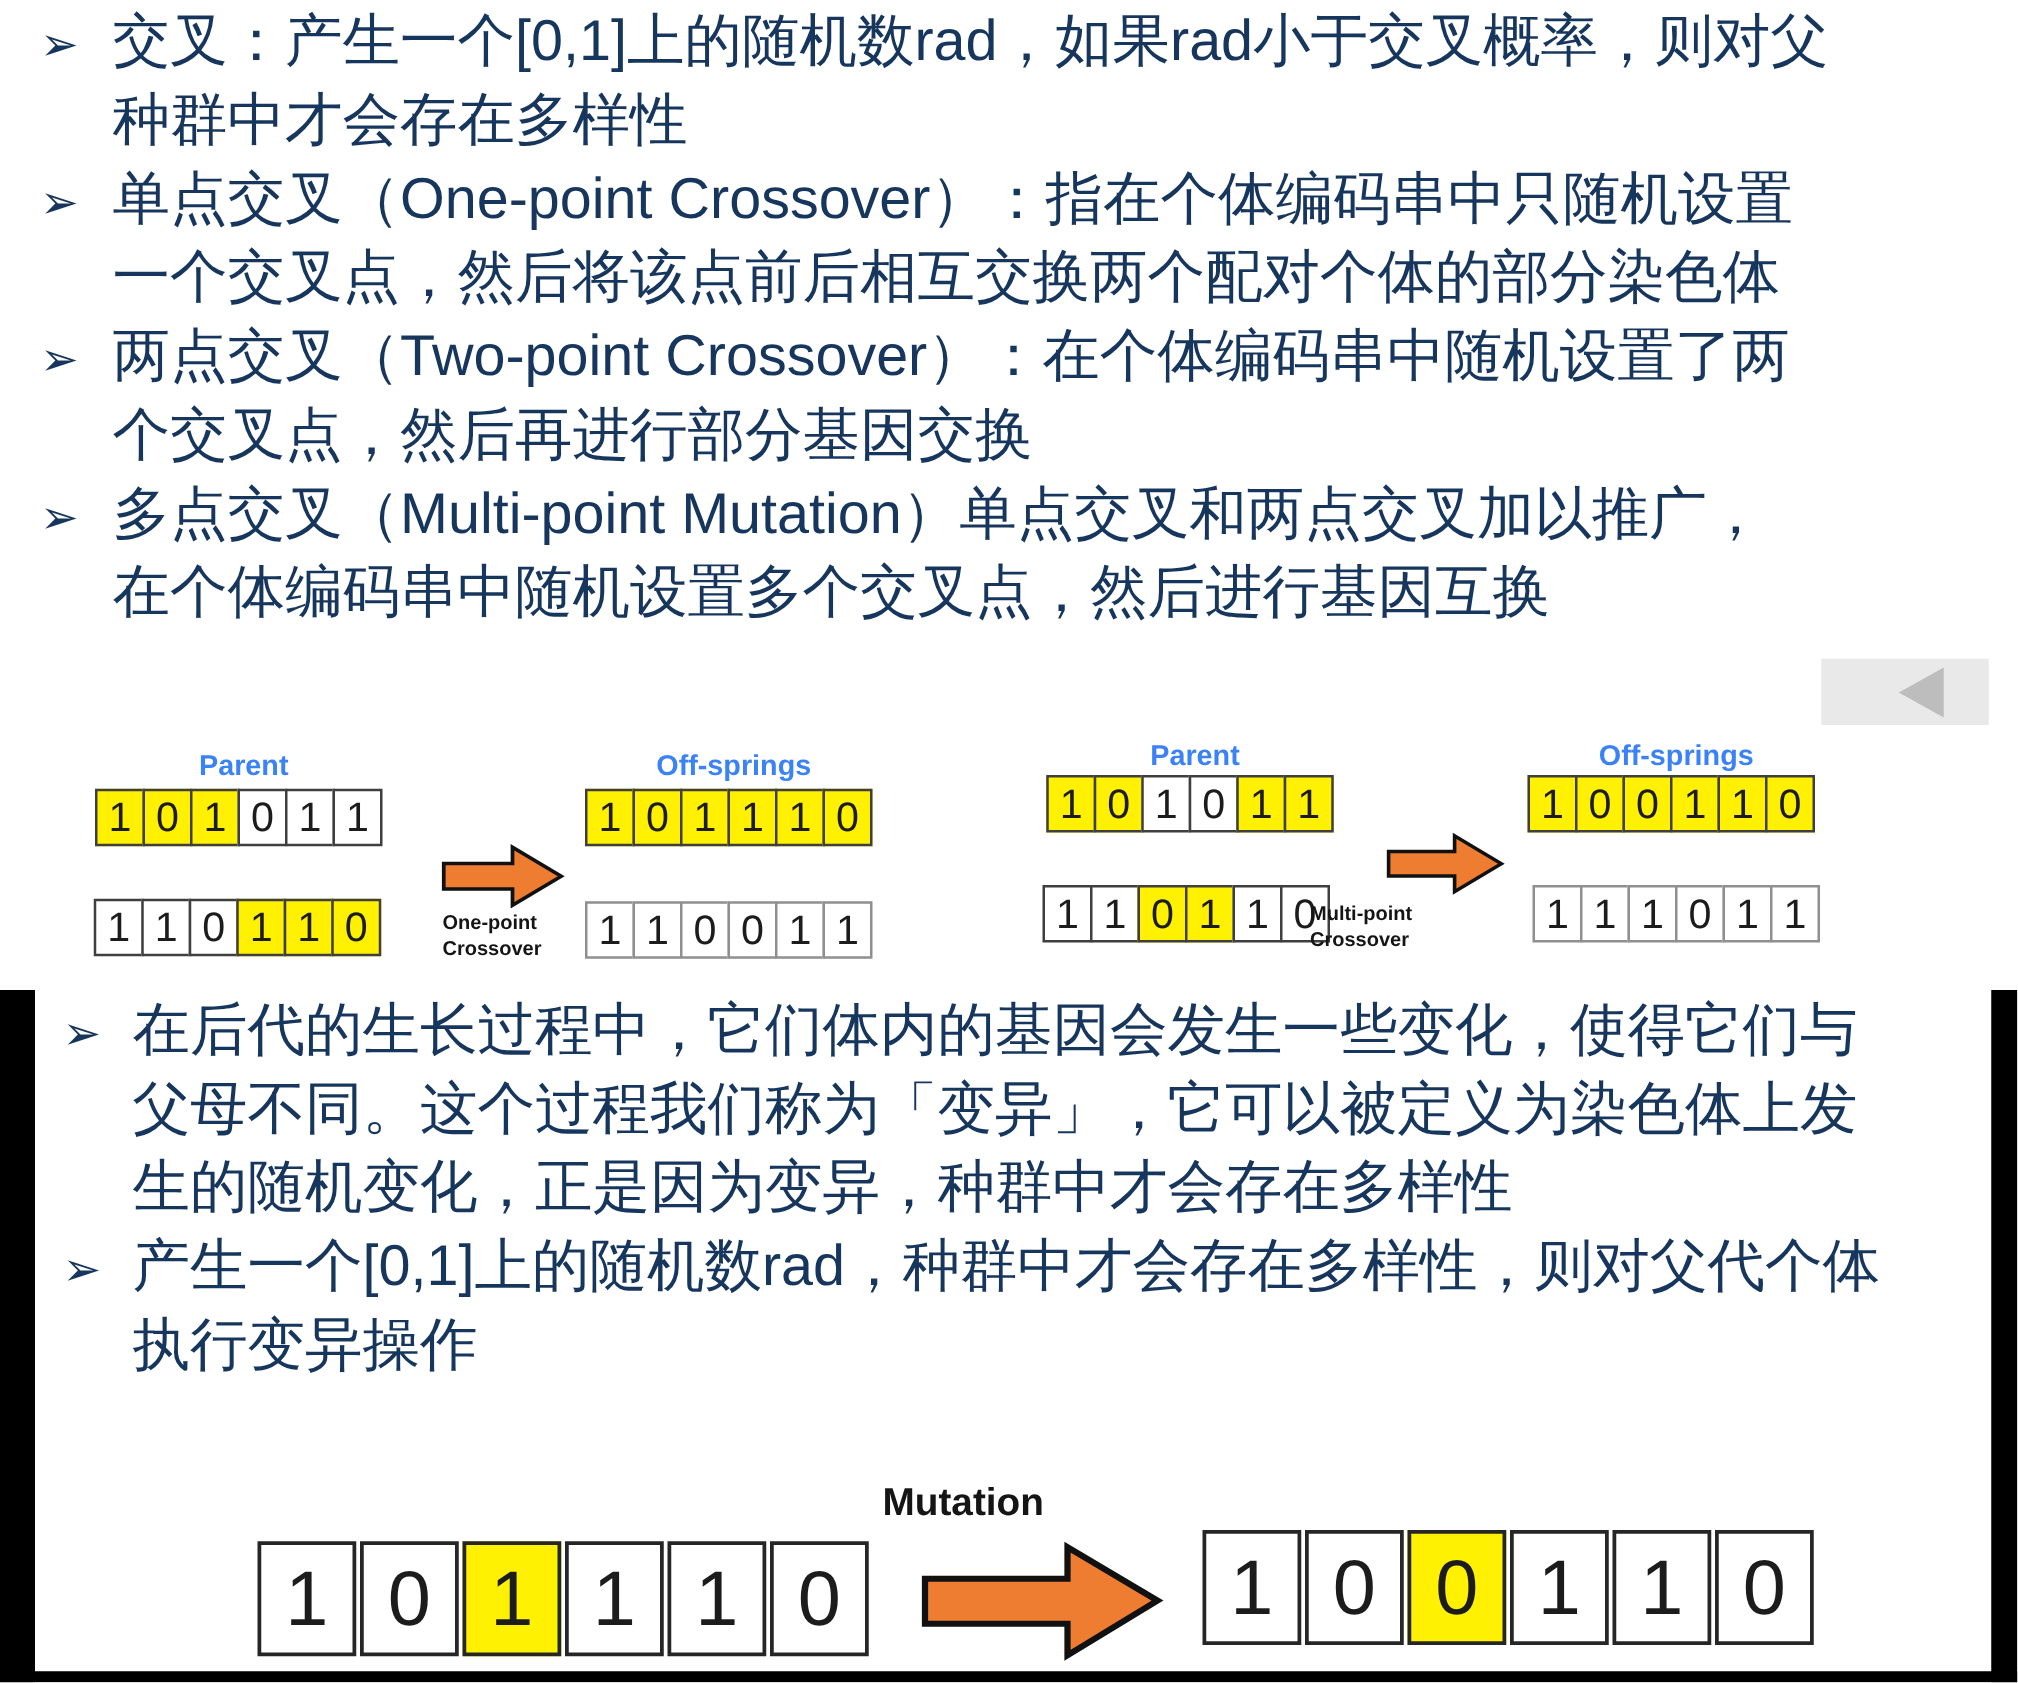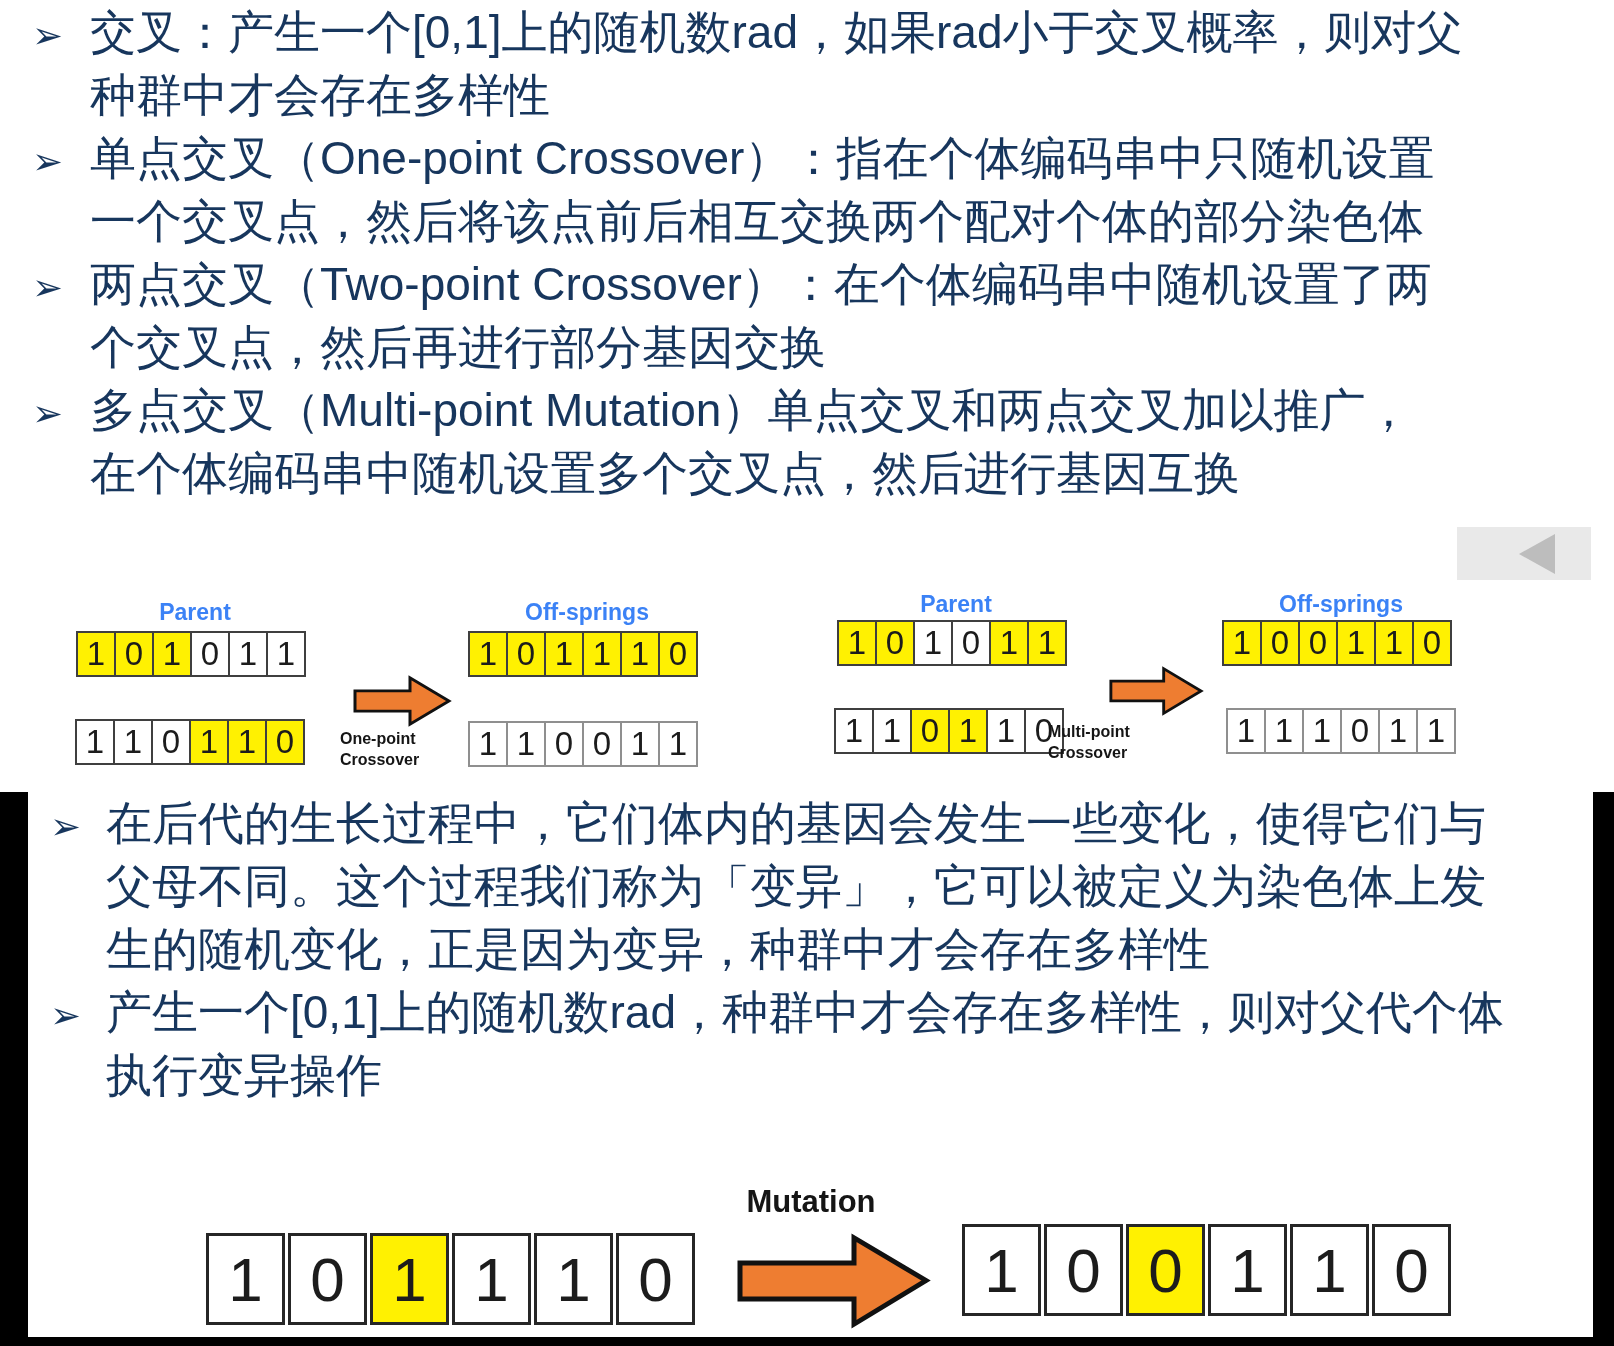--- a/index.html
+++ b/index.html
@@ -33,28 +33,28 @@
   .arrow svg { display:block; width:100%; height:100%; }
   .arrow-label { position:absolute; font-size:16px; line-height:21px; font-weight:bold; color:#151515; }
   
   .mrow { position:absolute; display:flex; gap:3px; }
   .mrow .cell {
     box-sizing:border-box; width:79px; height:92px;
     border:3px solid #262626; background:#ffffff;
     display:flex; align-items:center; justify-content:center;
     font-size:62px; color:#1c1c1c;
   }
-  .mut-label { position:absolute; left:706px; top:1184px; width:210px; text-align:center;
+  .mut-label { position:absolute; left:706px; top:1184px; width:210px; 
                font-size:31px; font-weight:bold; color:#151515; }
   
   .d1-parent-label { left:76px;  top:599px; width:238px; }
   .d1-prow1 { left:76px;  top:631px; }
   .d1-prow2 { left:75px;  top:719px; }
   .d1-arrow { left:352px; top:675px; width:100px; height:52px; }
-  .d1-arrow-label { left:340px; top:728px; width:130px; }
+  .d1-arrow-label { left:354px; top:728px; width:130px; }
   .d1-off-label { left:468px; top:599px; width:238px; }
   .d1-orow1 { left:468px; top:631px; }
   .d1-orow2 { left:468px; top:721px; }
   
   .d2-parent-label { left:837px; top:591px; width:238px; }
   .d2-prow1 { left:837px; top:620px; }
   .d2-prow2 { left:834px; top:708px; }
   .d2-arrow { left:1108px; top:666px; width:96px; height:50px; }
   .d2-arrow-label { left:1048px; top:721px; width:120px; }
   .d2-off-label { left:1222px; top:591px; width:238px; }

